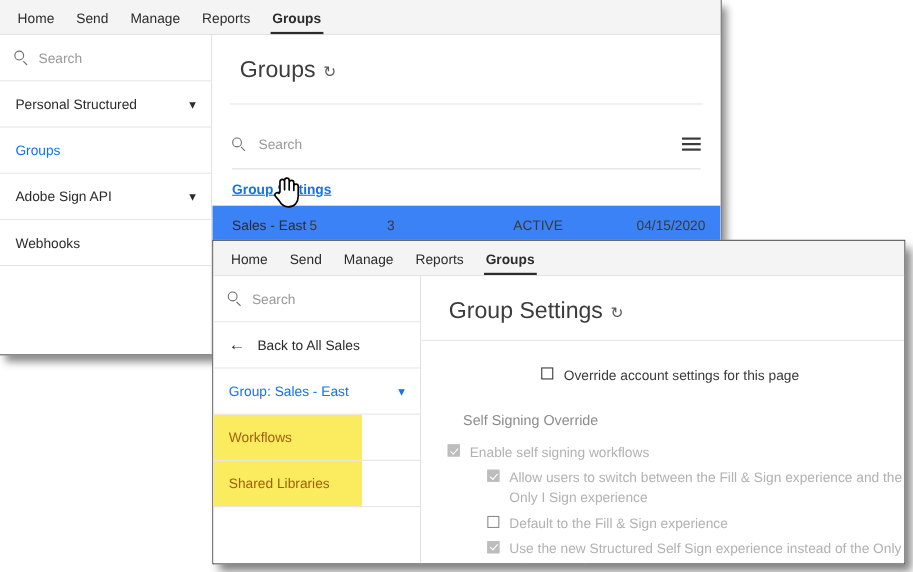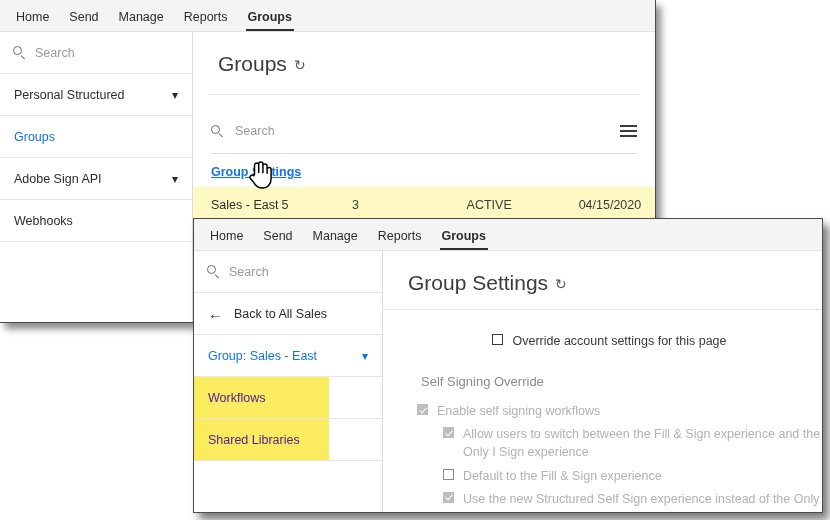--- a/index.html
+++ b/index.html
@@ -132,21 +132,21 @@
 
   
   .hl-wrap { position: relative; }
   .hl-band {
     position: absolute;
     left: 0px;
     width: 135px;
     background: #faeb5f;
     pointer-events: none;
   }
-  .sb-row.hl .label { position: relative; z-index: 2; font-size: 12.5px; color: #4c1d95; }
+  .sb-row.hl .label { position: relative; z-index: 2; font-size: 12.5px; color: #a16207; }
 
   
   .mag {
     display: inline-block;
     position: relative;
     width: 13px;
     height: 13px;
     flex: 0 0 auto;
   }
   .mag::before {
@@ -235,21 +235,21 @@
     color: #1473e6;
     text-decoration: underline;
     font-weight: bold;
     padding: 11px 0 8px 18px;
     display: inline-block;
     cursor: pointer;
   }
   .table-row {
     display: flex;
     align-items: center;
-    background: #fef9c3;
+    background: #3b82f6;
     height: 36px;
     font-size: 12.5px;
     color: #3a3a3a;
     padding-left: 18px;
     box-sizing: border-box;
   }
   .table-row .c-name { width: 86px; color: #2c2c2c; }
   .table-row .c-users { width: 86px; }
   .table-row .c-docs { width: 140px; }
   .table-row .c-status { width: 120px; }
@@ -292,21 +292,21 @@
     content: "";
     position: absolute;
     left: 2.6px;
     top: 0.4px;
     width: 3px;
     height: 6px;
     border: solid #ffffff;
     border-width: 0 1.6px 1.6px 0;
     transform: rotate(42deg);
   }
-  .lvl1 { margin-left: 20px; margin-bottom: 5px; }
+  .lvl1 { margin-left: 10px; margin-bottom: 5px; }
   .lvl2 { margin-left: 46px; margin-bottom: 5px; }
   .chk-text { line-height: 1.45; color: #b2b2b2; }
   .chk-line.top .chk-text { color: #3a3a3a; }
   .nowrap-clip { white-space: nowrap; }
 
   
   .cursor-hand {
     position: absolute;
     left: 247px;
     top: 160px;

